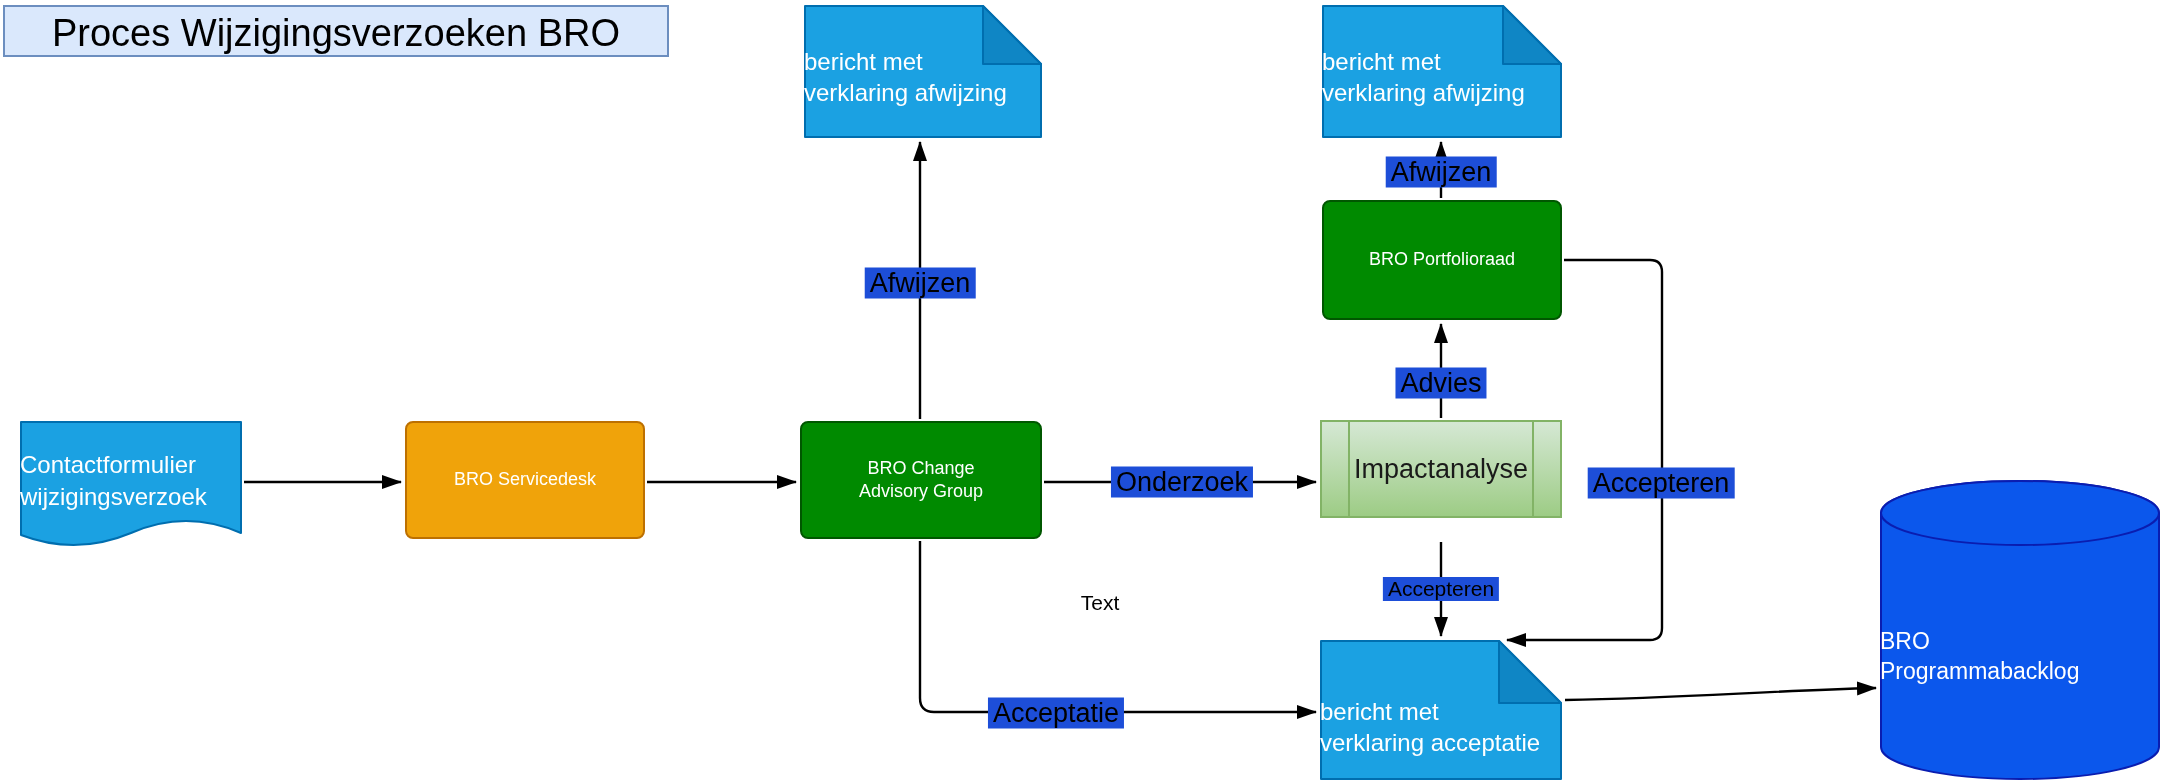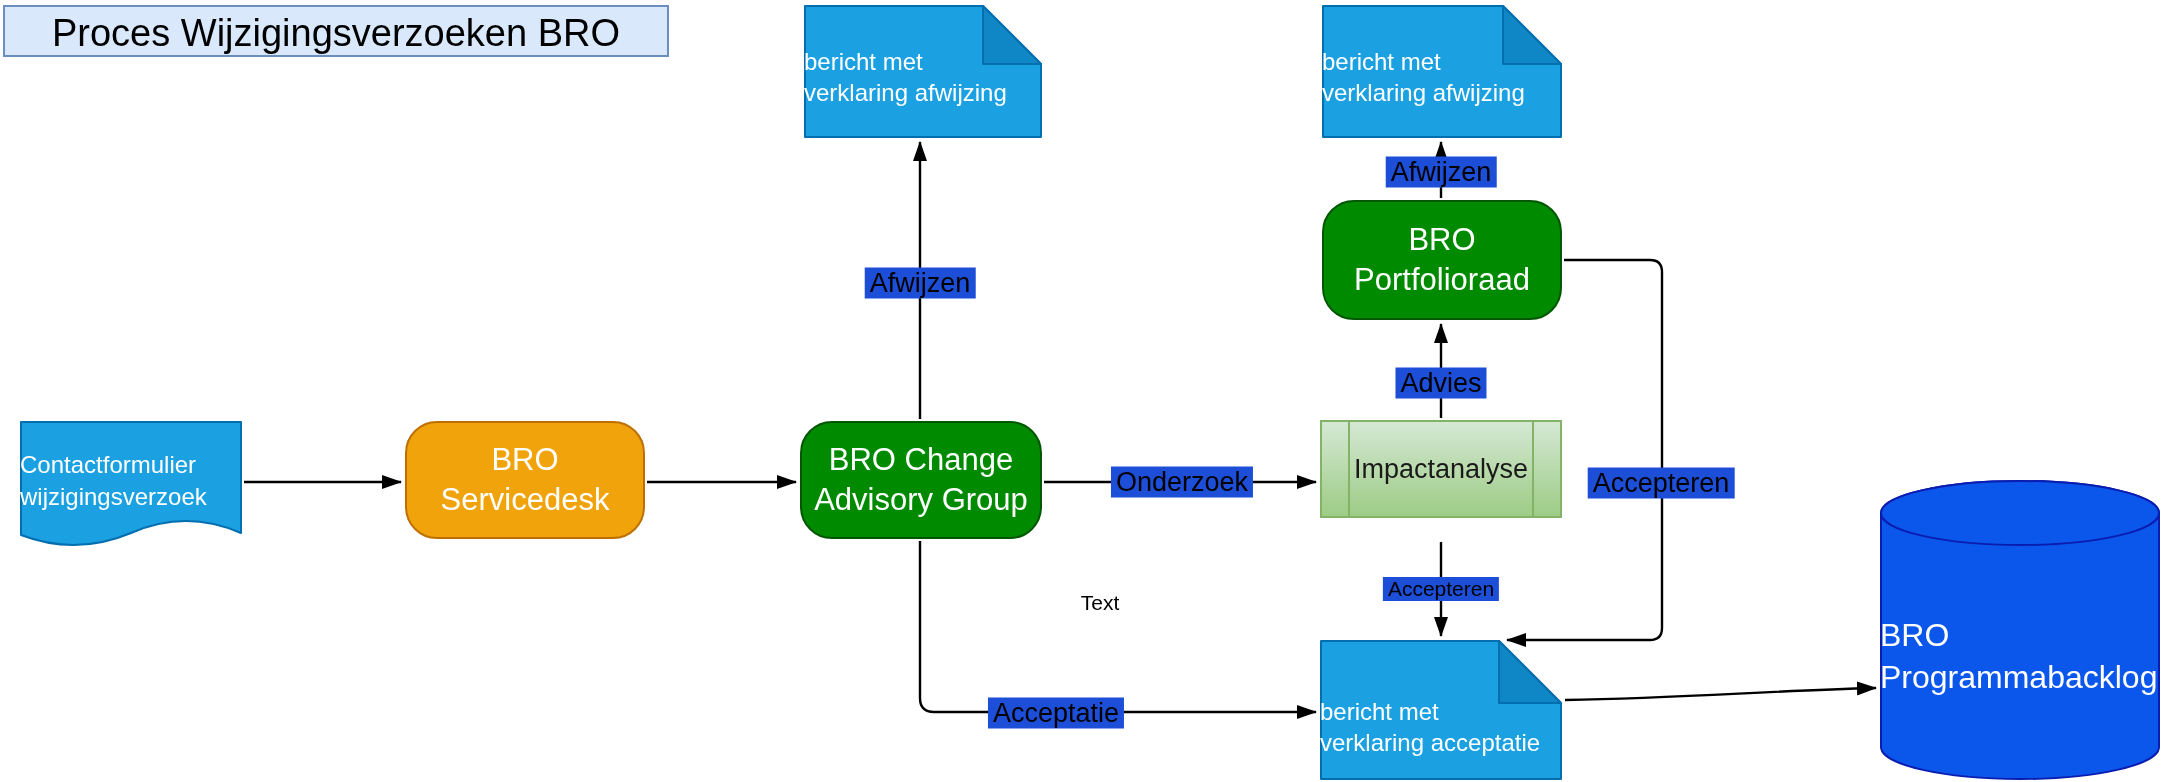--- a/index.html
+++ b/index.html
@@ -18,23 +18,23 @@
   
   .node{position:absolute;}
   .node svg{position:absolute;left:0;top:0;display:block;overflow:visible;}
   .nlabel{
     position:absolute;left:0;width:100%;transform:translateY(-50%);
     white-space:pre-line;line-height:1.3;pointer-events:none;
   }
   .nlabel.white{color:var(--c-node-text,#ffffff);font-size:24px;}
   
   .rbox{
-    border-radius:32px;box-sizing:border-box;
+    border-radius:8px;box-sizing:border-box;
     display:flex;align-items:center;justify-content:center;text-align:center;
-    color:var(--c-node-text,#ffffff);font-size:31px;line-height:1.3;white-space:pre-line;
+    color:var(--c-node-text,#ffffff);font-size:18px;line-height:1.3;white-space:pre-line;
   }
   .rbox.orange{background:var(--c-orange-fill,#f0a30a);border:2px solid var(--c-orange-stroke,#bd7000);}
   .rbox.green{background:var(--c-green-fill,#008a00);border:2px solid var(--c-green-stroke,#005700);}
   
   .doc-body{fill:var(--c-doc-fill,#1ba1e2);stroke:var(--c-doc-stroke,#006eaf);stroke-width:2;stroke-linejoin:round;}
   .note-fold{fill:var(--c-doc-fold,#0f86c5);stroke:var(--c-doc-stroke,#006eaf);stroke-width:2;stroke-linejoin:round;}
   
   .process{
     box-sizing:border-box;border:2px solid var(--c-process-stroke,#82b366);
     background:linear-gradient(var(--c-process-fill-top,#d5e8d4),var(--c-process-fill-bottom,#9dcc85));
@@ -117,21 +117,21 @@
     </svg>
     <div class="nlabel white" style="top:62%">bericht met
 verklaring acceptatie</div>
   </div>
 
   <div class="node" style="left:1880px;top:480px;width:280px;height:300px">
     <svg width="280" height="300" viewBox="0 0 280 300">
       <path class="db-body" d="M1,33 A139,32 0 0 1 279,33 V267 A139,32 0 0 1 1,267 Z"></path>
       <ellipse class="db-body" cx="140" cy="33" rx="139" ry="32"></ellipse>
     </svg>
-    <div class="nlabel white" style="top:59%;font-size:32px">BRO
+    <div class="nlabel white" style="top:59%;font-size:23px">BRO
 Programmabacklog</div>
   </div>
 
   <svg id="edges" width="2162" height="782" viewBox="0 0 2162 782">
     <defs>
       <marker id="arrowhead" markerWidth="22" markerHeight="16" refX="19" refY="7" orient="auto" markerUnits="userSpaceOnUse">
         <path d="M0,0 L20,7 L0,14 Z" style="fill:var(--c-line,#000000)"></path>
       </marker>
     </defs>
     <path class="edge" marker-end="url(#arrowhead)" d="M244,482 H401"></path>

